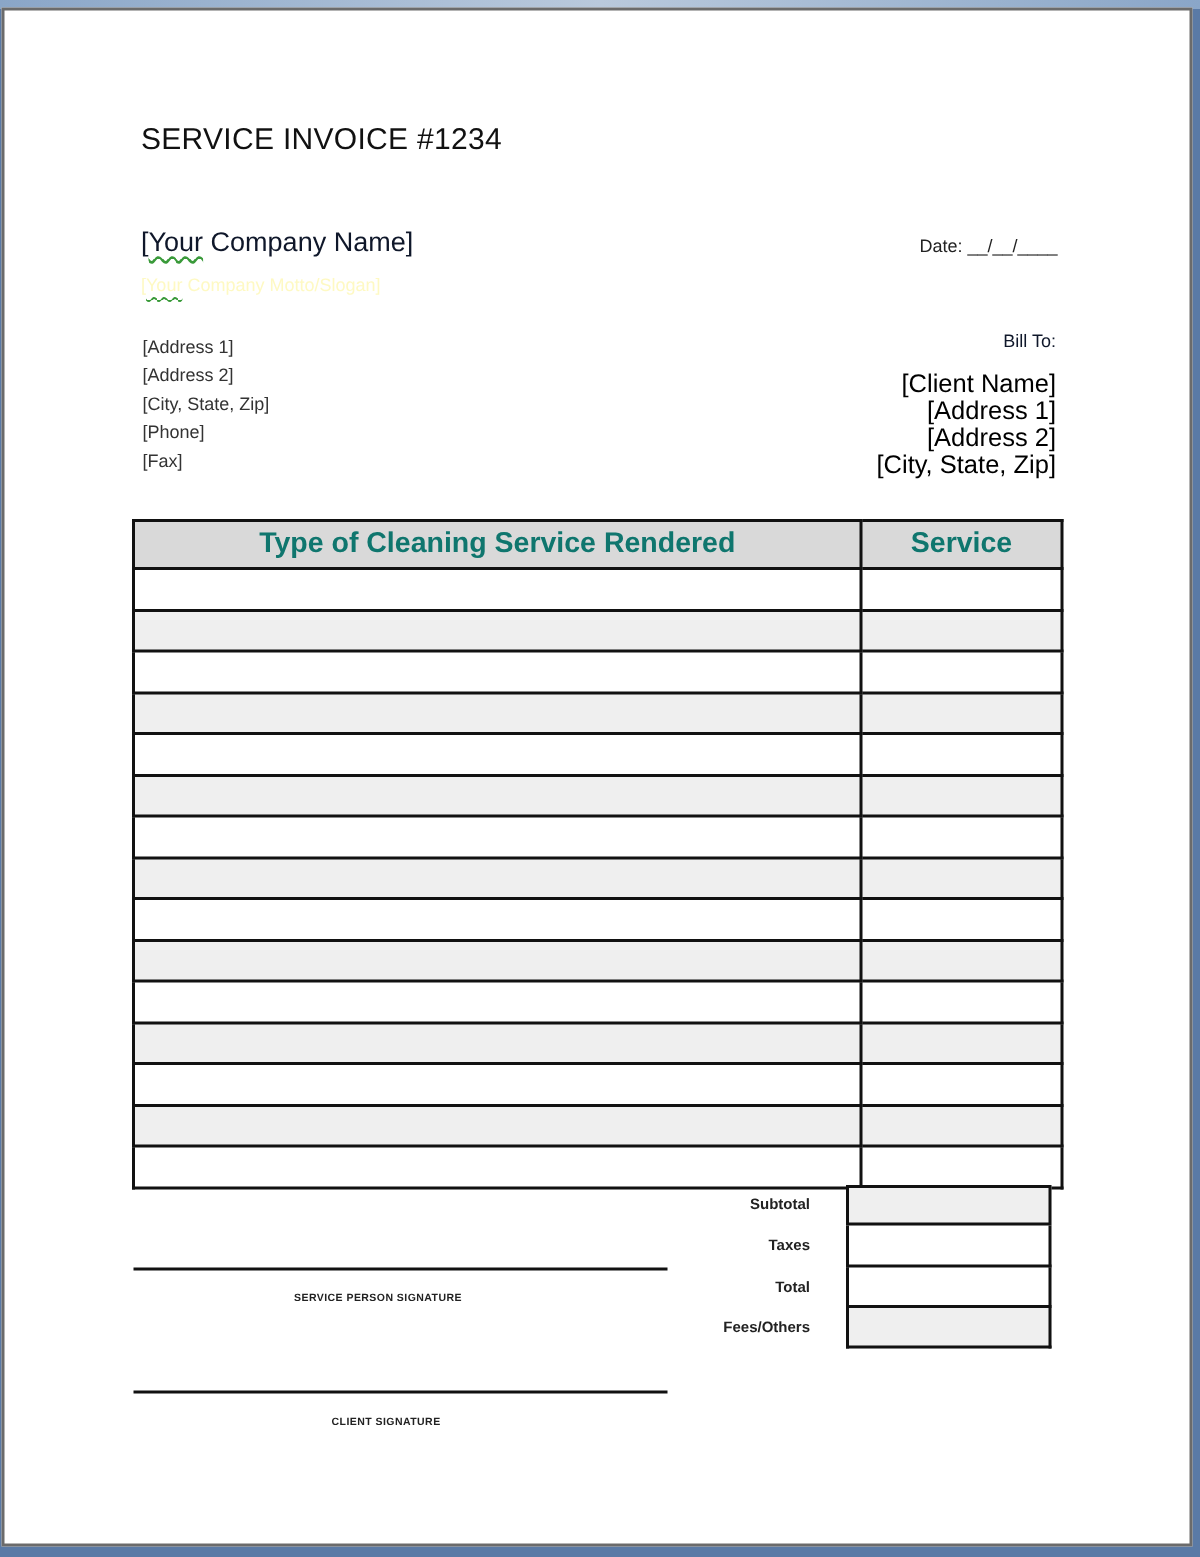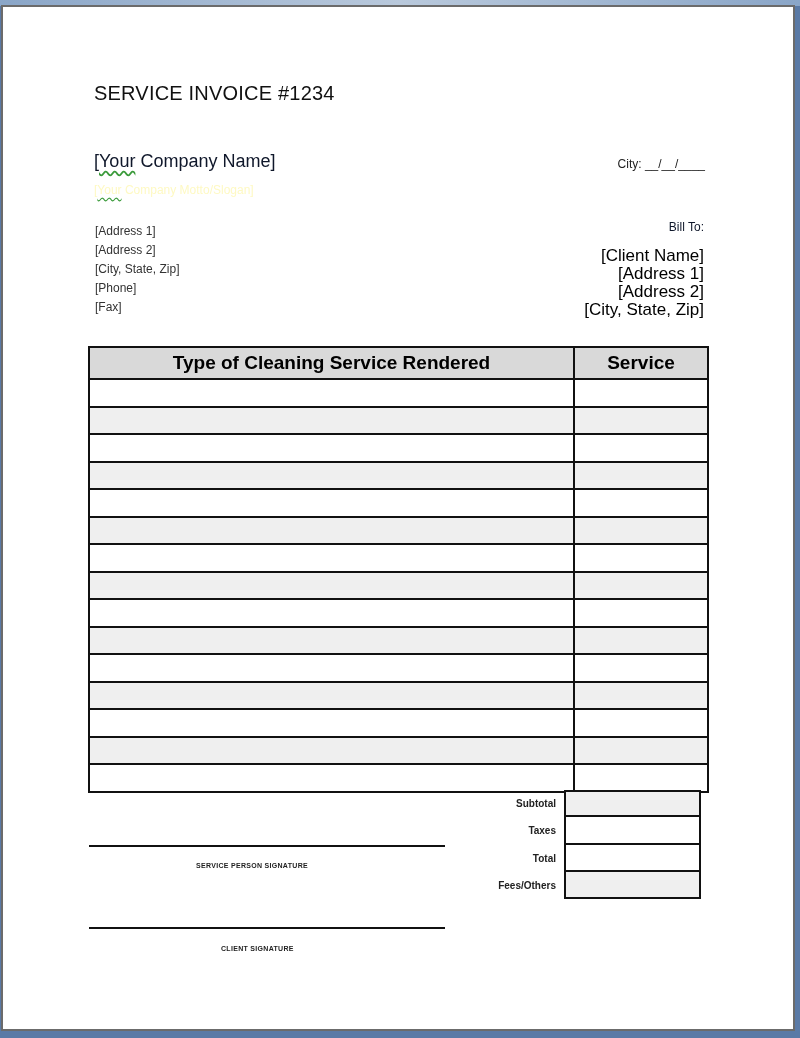--- a/index.html
+++ b/index.html
@@ -51,31 +51,31 @@
   table.items {
     position:absolute; left:88px; top:346px;
     width:621px;
     border-collapse:collapse;
   }
   table.items th, table.items td {
     border:2px solid #111; padding:0;
   }
   table.items th {
     background:#d9d9d9; height:30px;
-    font-size:19px; font-weight:bold; color:#000000; 
+    font-size:19px; font-weight:bold; color:#0f766e; 
   }
   table.items td { height:25.5px; }
   table.items tr.alt td { background:#efefef; }
   .col1 { width:483px; }
   .summary {
     position:absolute; left:440px; top:790px; width:269px;
   }
   .srow { display:flex; height:27.3px; align-items:center; }
   .slabel {
-    width:124px; text-align:right; padding-right:8px; box-sizing:border-box;
+    width:124px; text-align:right; padding-right:24px; box-sizing:border-box;
     font-size:10px; font-weight:bold; color:#222;
   }
   .sbox {
     width:137px; height:100%; box-sizing:border-box;
     border:2px solid #111; border-top:none;
   }
   .srow:first-child .sbox { border-top:2px solid #111; }
   .sbox.gray { background:#efefef; }
   .sigline {
     position:absolute; left:89px; width:356px; height:2px; background:#111;
@@ -99,21 +99,21 @@
 <div class="motto"><span>[</span><span class="squig">Your</span><span> Company Motto/Slogan]</span></div>
 
 <div class="addr">
   <div>[Address 1]</div>
   <div>[Address 2]</div>
   <div>[City, State, Zip]</div>
   <div>[Phone]</div>
   <div>[Fax]</div>
 </div>
 
-<div class="date">City: __/__/____</div>
+<div class="date">Date: __/__/____</div>
 <div class="billto">Bill To:</div>
 
 <div class="client">
   <div>[Client Name]</div>
   <div>[Address 1]</div>
   <div>[Address 2]</div>
   <div>[City, State, Zip]</div>
 </div>
 
 <table class="items">

